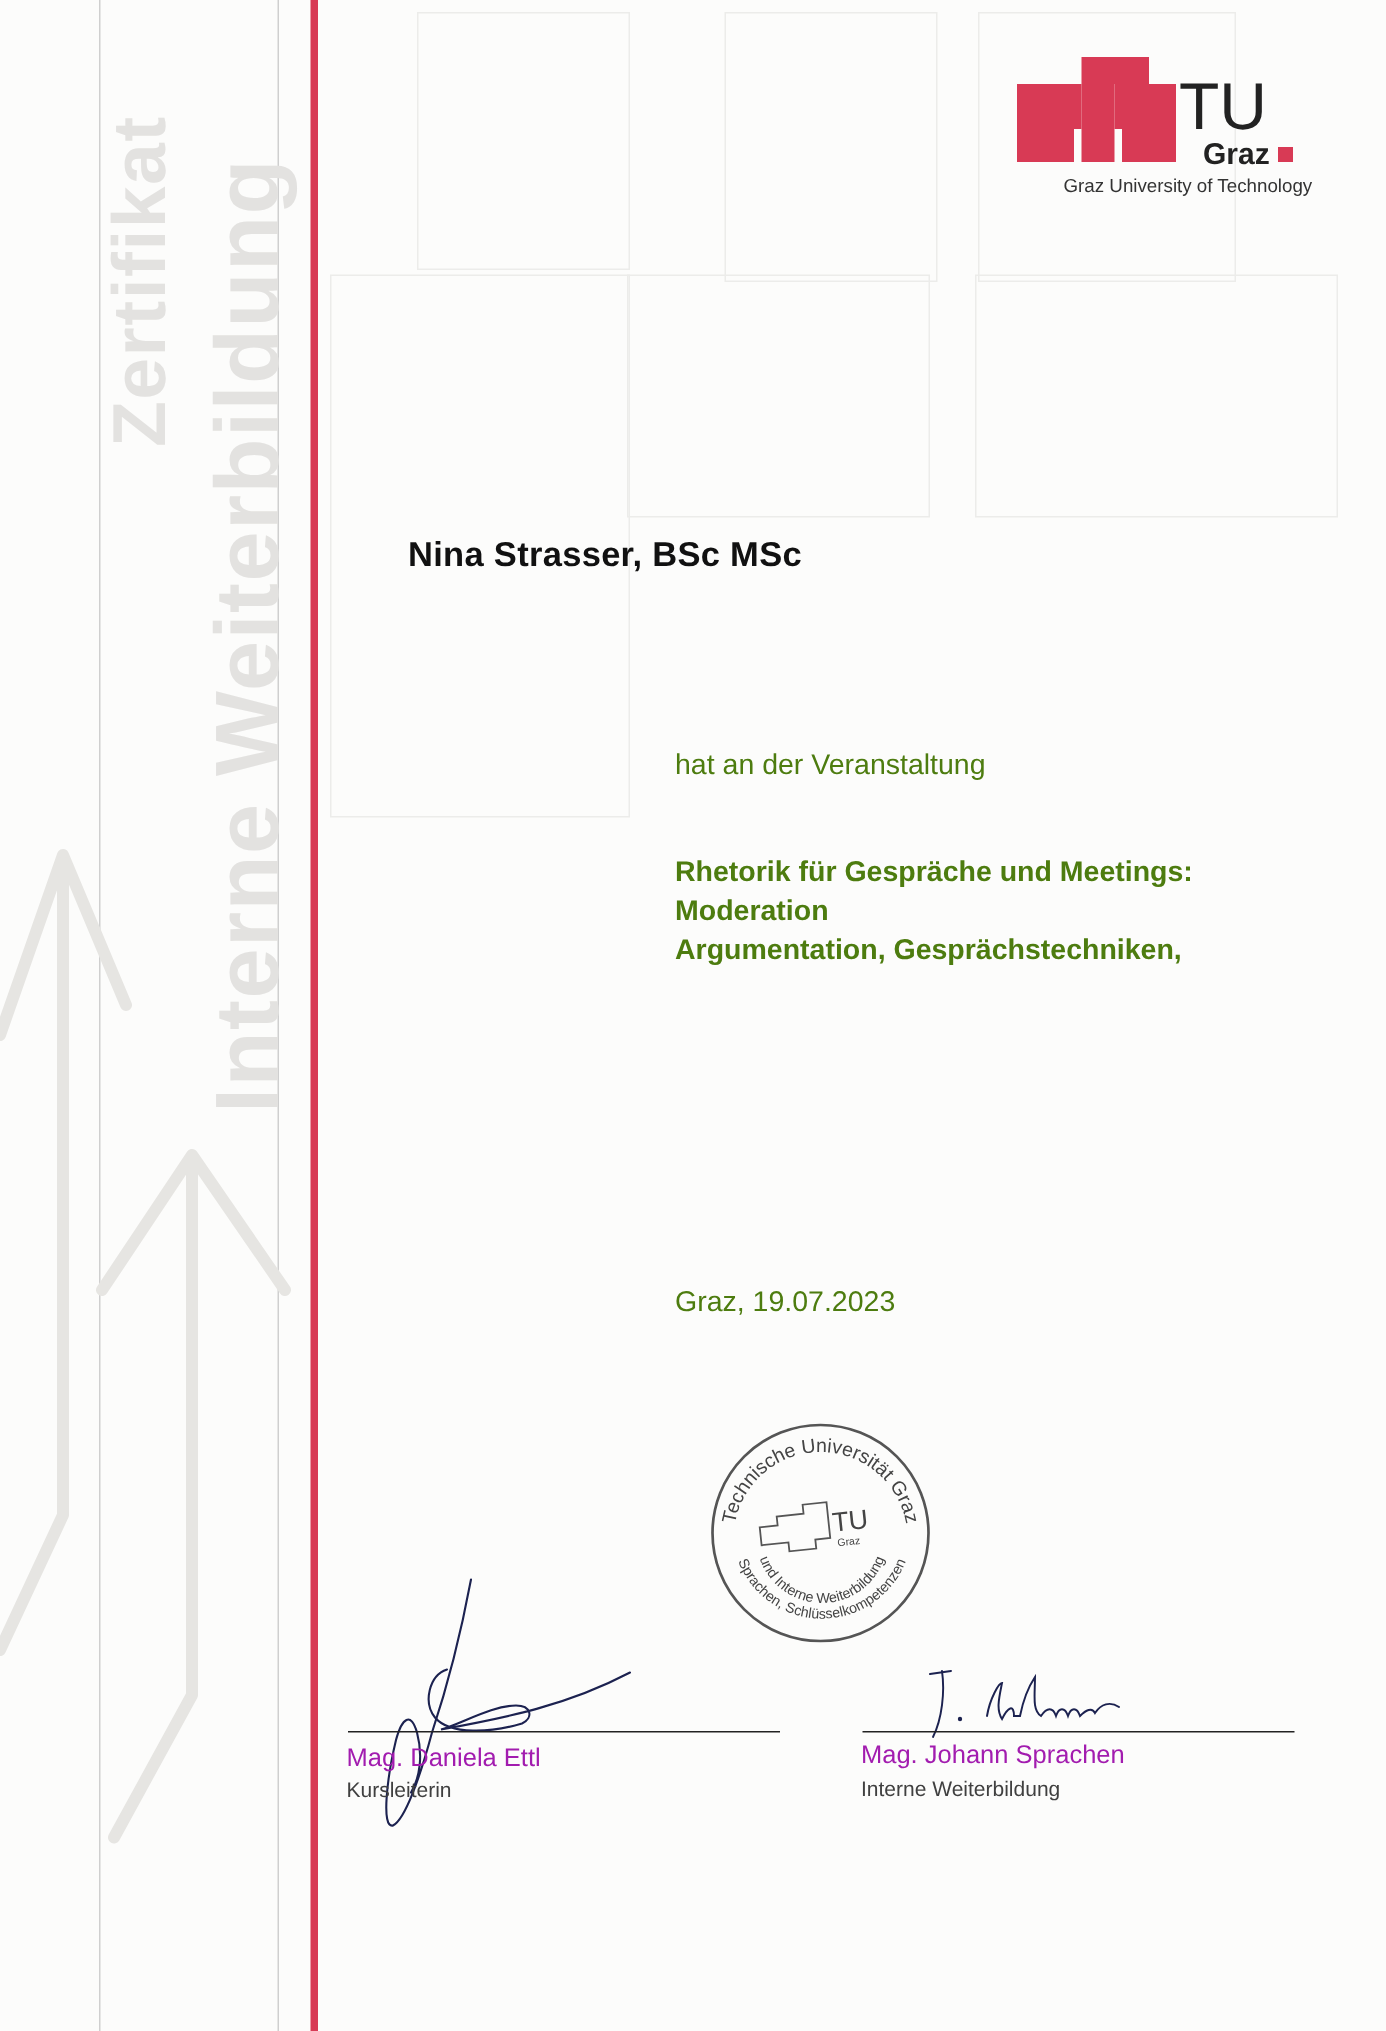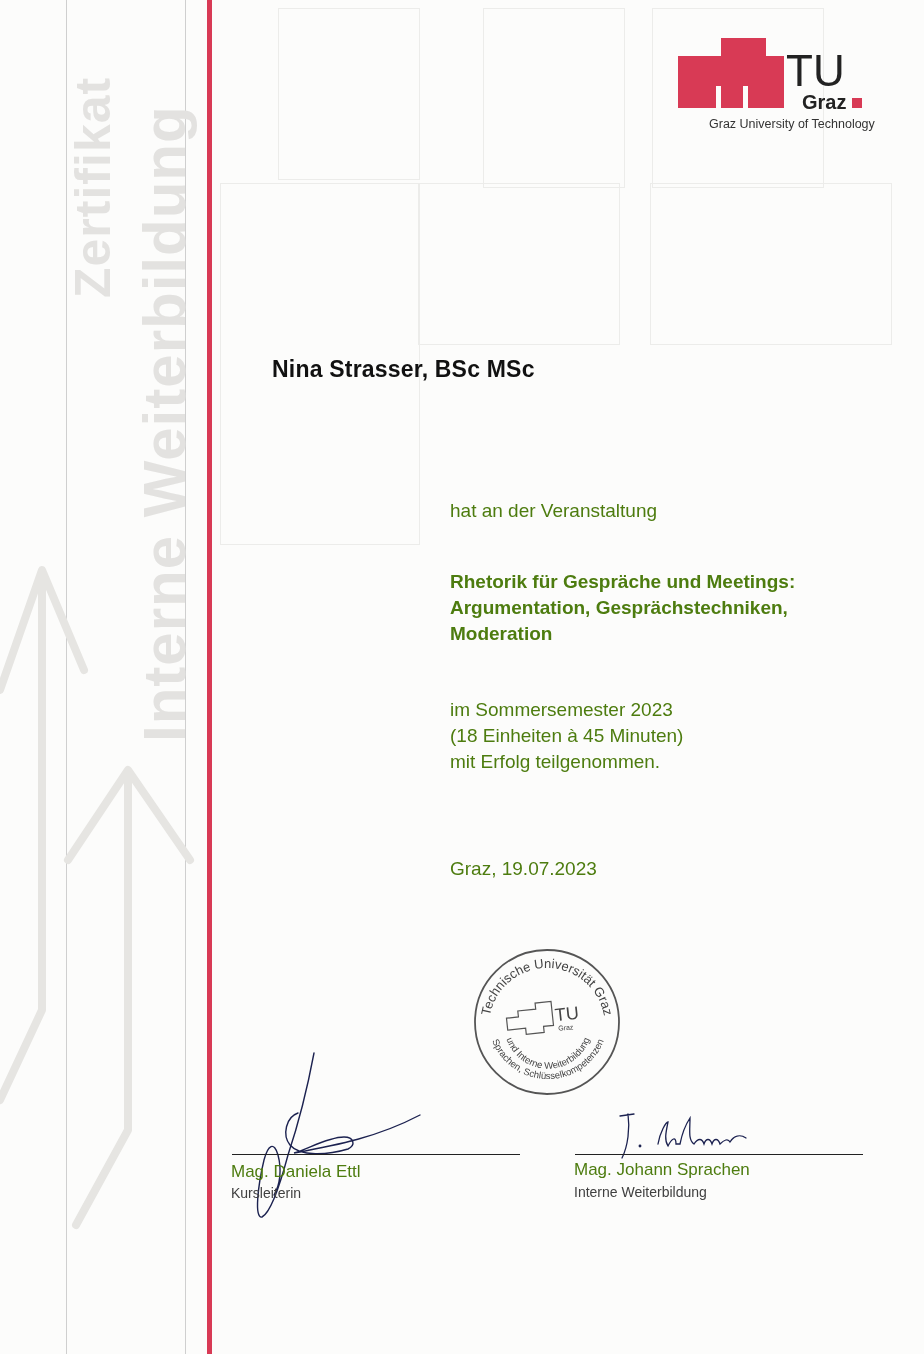--- a/index.html
+++ b/index.html
@@ -26,21 +26,21 @@
   .grid-sq { position: absolute; border: 1px solid #ececea; }
 
   
   .logo { position: absolute; left: 678px; top: 38px; width: 190px; height: 100px; }
   .logo-tagline { position: absolute; left: 709px; top: 117px; font-size: 12.5px; color: #333; white-space: nowrap; }
 
   .name { position: absolute; left: 272px; top: 356px; font-size: 23px; font-weight: bold; letter-spacing: 0.2px; text-align: right; }
   .text { position: absolute; left: 450px; font-size: 19px; line-height: 26px; color: #4d7c0f; }
   .course { font-weight: bold; }
   .sig-line { position: absolute; height: 1px; background: #222; }
-  .sig-name { position: absolute; font-size: 17px; color: #4d7c0f; }
+  .sig-name { position: absolute; font-size: 17px; color: #a21caf; }
   .sig-role { position: absolute; font-size: 14px; color: #404040; }
   svg { display: block; }
 </style>
 </head>
 <body>
 
 <div class="page">
 
   <div class="grid-sq" style="left:278px;top:8px;width:140px;height:170px;"></div>
   <div class="grid-sq" style="left:483px;top:8px;width:140px;height:178px;"></div>
@@ -85,29 +85,24 @@
     </svg>
   </div>
   <div class="logo-tagline">Graz University of Technology</div>
 
   <div class="name">Nina Strasser, BSc MSc</div>
 
   <div class="text" style="top:498px;">hat an der Veranstaltung</div>
 
   <div class="text course" style="top:569px;">
     <div>Rhetorik für Gespräche und Meetings:</div>
+    <div>Moderation</div>
     <div>Argumentation, Gesprächstechniken,</div>
-    <div>Moderation</div>
   </div>
 
-  <div class="text" style="top:697px;">
-    <div>im Sommersemester 2023</div>
-    <div>(18 Einheiten à 45 Minuten)</div>
-    <div>mit Erfolg teilgenommen.</div>
-  </div>
 
   <div class="text" style="top:856px;">Graz, 19.07.2023</div>
 
   <svg width="160" height="160" viewBox="0 0 160 160" style="position:absolute;left:467px;top:942px;">
     <defs>
       <path id="stampTop" d="M 22 84 A 58 58 0 0 1 138 84"></path>
       <path id="stampBotInner" d="M 38 92 A 44 44 0 0 0 124 92"></path>
       <path id="stampBotOuter" d="M 22 88 A 60 60 0 0 0 140 88"></path>
     </defs>
     <circle cx="80" cy="80" r="72" fill="none" stroke="#555" stroke-width="1.8"></circle>

